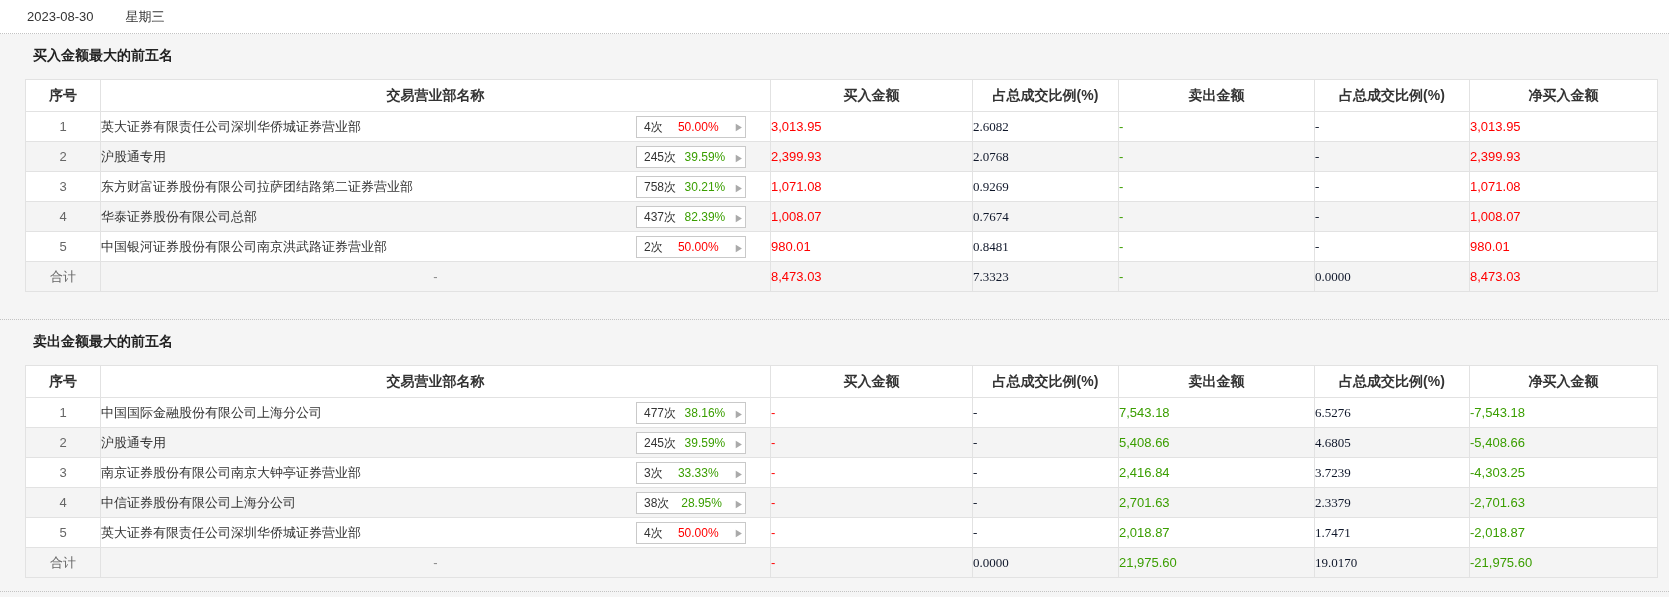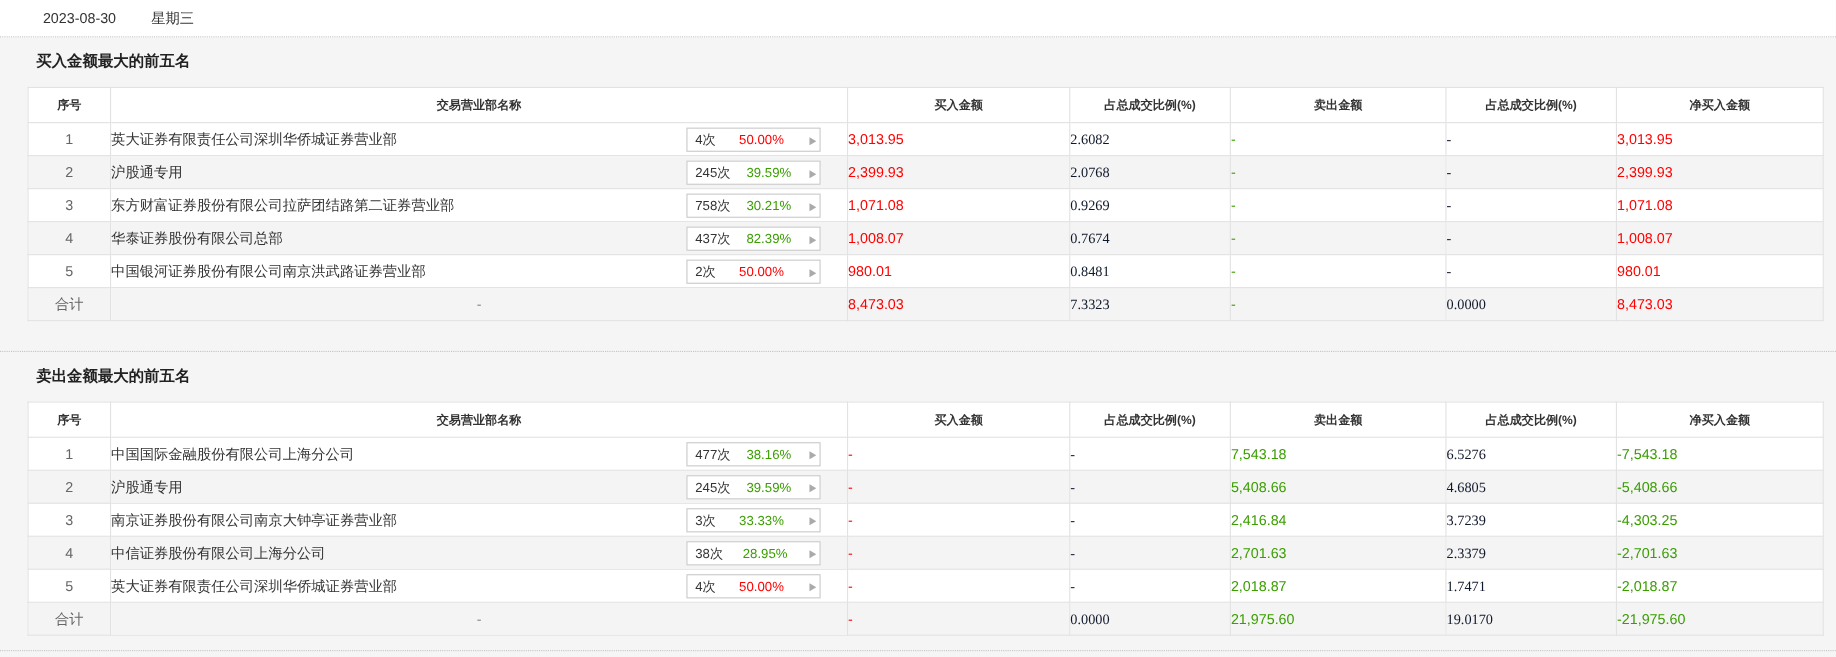--- a/index.html
+++ b/index.html
@@ -8,21 +8,21 @@
     height: 597px;
     background: #f5f5f5;
     font-family: "Liberation Sans", "DejaVu Sans", sans-serif;
     overflow: hidden;
   }
   .topbar {
     background: #ffffff;
     height: 34px;
     display: flex;
     align-items: center;
-    padding-left: 39px;
+    padding-left: 27px;
     font-size: 13px;
     color: #333;
     border-bottom: 1px dotted #c3c3c3;
   }
   .topbar .date { font-weight: normal; }
   .topbar .weekday { margin-left: 32px; }
   .topbar .typewrap { margin-left: 38px; }
   .sec-title {
     font-size: 14px;
     font-weight: bold;
@@ -43,35 +43,35 @@
     padding: 0;
     overflow: hidden;
     white-space: nowrap;
   }
   table.lhb thead th {
     height: 32px;
     font-weight: bold;
     color: #333;
     background: #fff;
     text-align: center;
-    font-size: 11px;
+    font-size: 14px;
   }
   tr.alt td { background: #f4f4f4; }
   td.no   { text-align: center; color: #666; font-size: 13px; }
   td.name { text-align: left; padding-left: 14px; color: #333; position: relative; }
   td.name.center { text-align: center; padding-left: 0; color: #888; }
   td.val  { text-align: left; padding-right: 10px; }
   .red   { color: #ff0000; }
   .green { color: #3a9e00; }
   .dark  { color: #0f172a; font-family: Liberation Serif, serif; }
   .badge {
     position: absolute;
     right: 24px;
     top: 4px;
-    width: 122px;
+    width: 110px;
     height: 22px;
     border: 1px solid #c9c9c9;
     background: #fff;
     display: flex;
     align-items: center;
     font-size: 12px;
     padding: 0 3px 0 7px;
     cursor: pointer;
   }
   .badge .times { color: #333; flex: 0 0 auto; }

